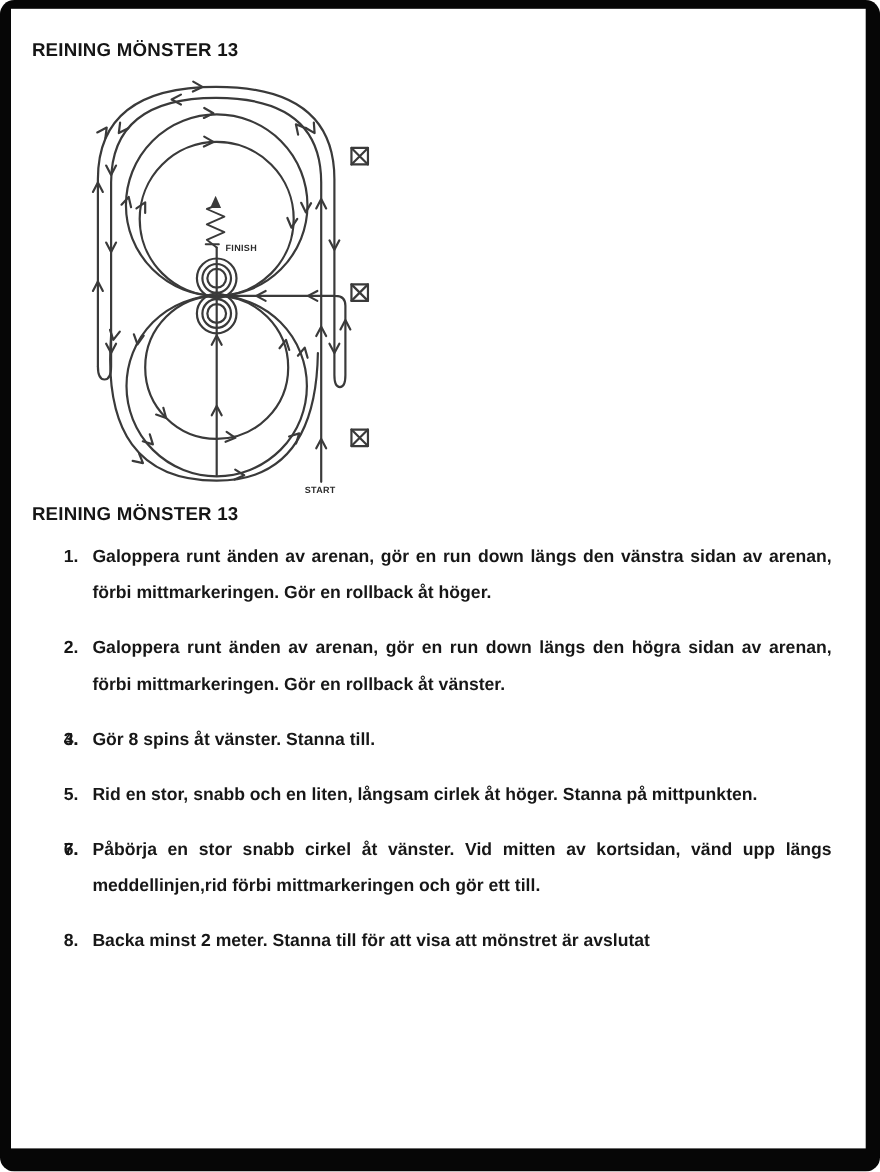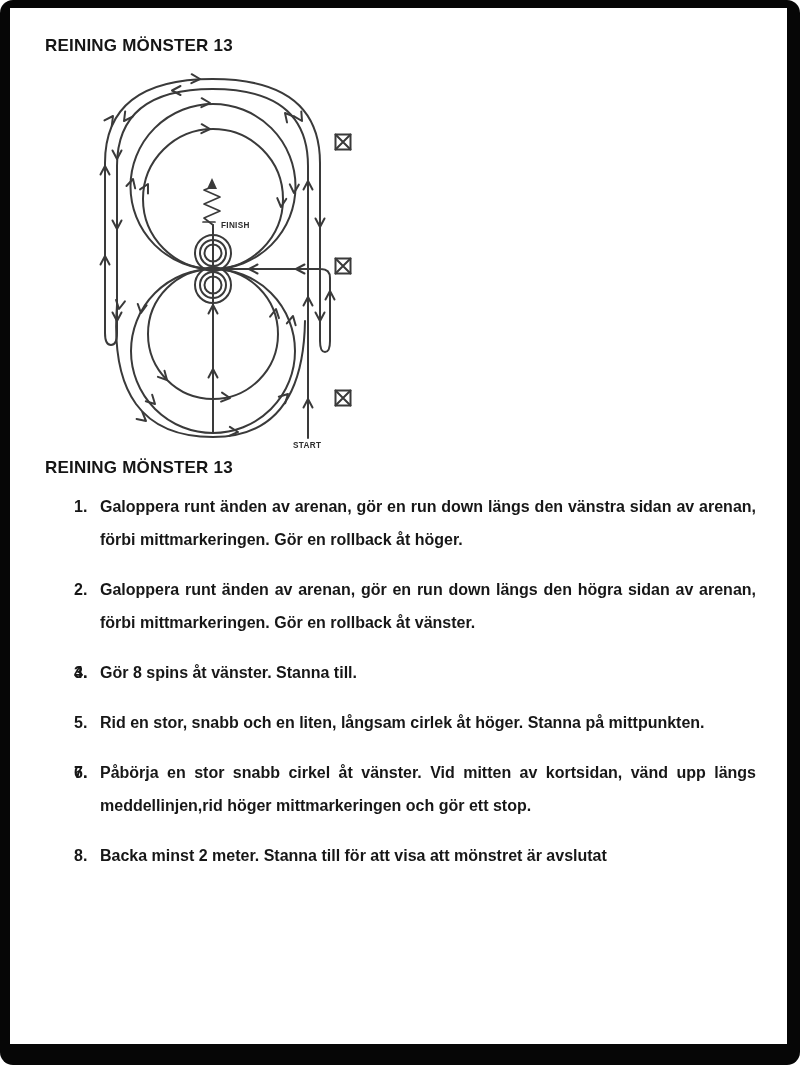--- a/index.html
+++ b/index.html
@@ -1,19 +1,19 @@
 <!DOCTYPE html>
 <html><head>
 <meta charset="utf-8">
 <style>
   html,body{margin:0;padding:0;background:#ffffff;}
   .stage{position:relative;width:800px;height:1065px;font-family:"Liberation Sans",sans-serif;}
   .frame{position:absolute;inset:0;background:#060606;border-radius:13px;}
   .page{position:absolute;left:10px;top:8px;right:13px;bottom:21px;background:#ffffff;overflow:hidden;}
-  .content{padding:0 31px 0 35px;color:#171717;}
+  .content{padding:0 31px 0 19px;color:#171717;}
   .heading{margin:28px 0 0 0;font-size:17px;font-weight:bold;letter-spacing:.2px;color:#151515;}
   .heading2{margin:3px 0 12px 0;font-size:17px;font-weight:bold;letter-spacing:.2px;color:#151515;}
   svg.diagram{display:block;margin:9px 0 0 25px;}
   .ins-list{margin:0;padding:0;}
   .ins-item{position:relative;margin:0 0 17px 0;padding-left:55px;font-size:16px;font-weight:bold;
             line-height:33px;text-align:justify;color:#171717;}
   .ins-item .num{position:absolute;left:29px;top:0;}
   svg .ink{stroke:#3a3a3a;fill:none;stroke-width:2;stroke-linecap:round;stroke-linejoin:round;}
   svg .thin{stroke-width:1.7;}
   svg text{font-family:"Liberation Sans",sans-serif;font-weight:bold;fill:#2c2c2c;}
@@ -131,21 +131,21 @@
         </div>
         <div class="ins-item">
           <span class="num">5.</span>
           <span>Rid en stor, snabb och en liten, långsam cirlek åt höger. Stanna på mittpunkten.</span>
         </div>
         <div class="ins-item">
           <span class="num">6.</span>
         </div>
         <div class="ins-item">
           <span class="num">7.</span>
-          <span>Påbörja en stor snabb cirkel åt vänster. Vid mitten av kortsidan, vänd upp längs meddellinjen,rid höger mittmarkeringen och gör ett stop.</span>
+          <span>Påbörja en stor snabb cirkel åt vänster. Vid mitten av kortsidan, vänd upp längs meddellinjen,rid förbi mittmarkeringen och gör ett till.</span>
         </div>
         <div class="ins-item">
           <span class="num">8.</span>
           <span>Backa minst 2 meter. Stanna till för att visa att mönstret är avslutat</span>
         </div>
       </div>
 
     </div>
   </div>
 </div>

